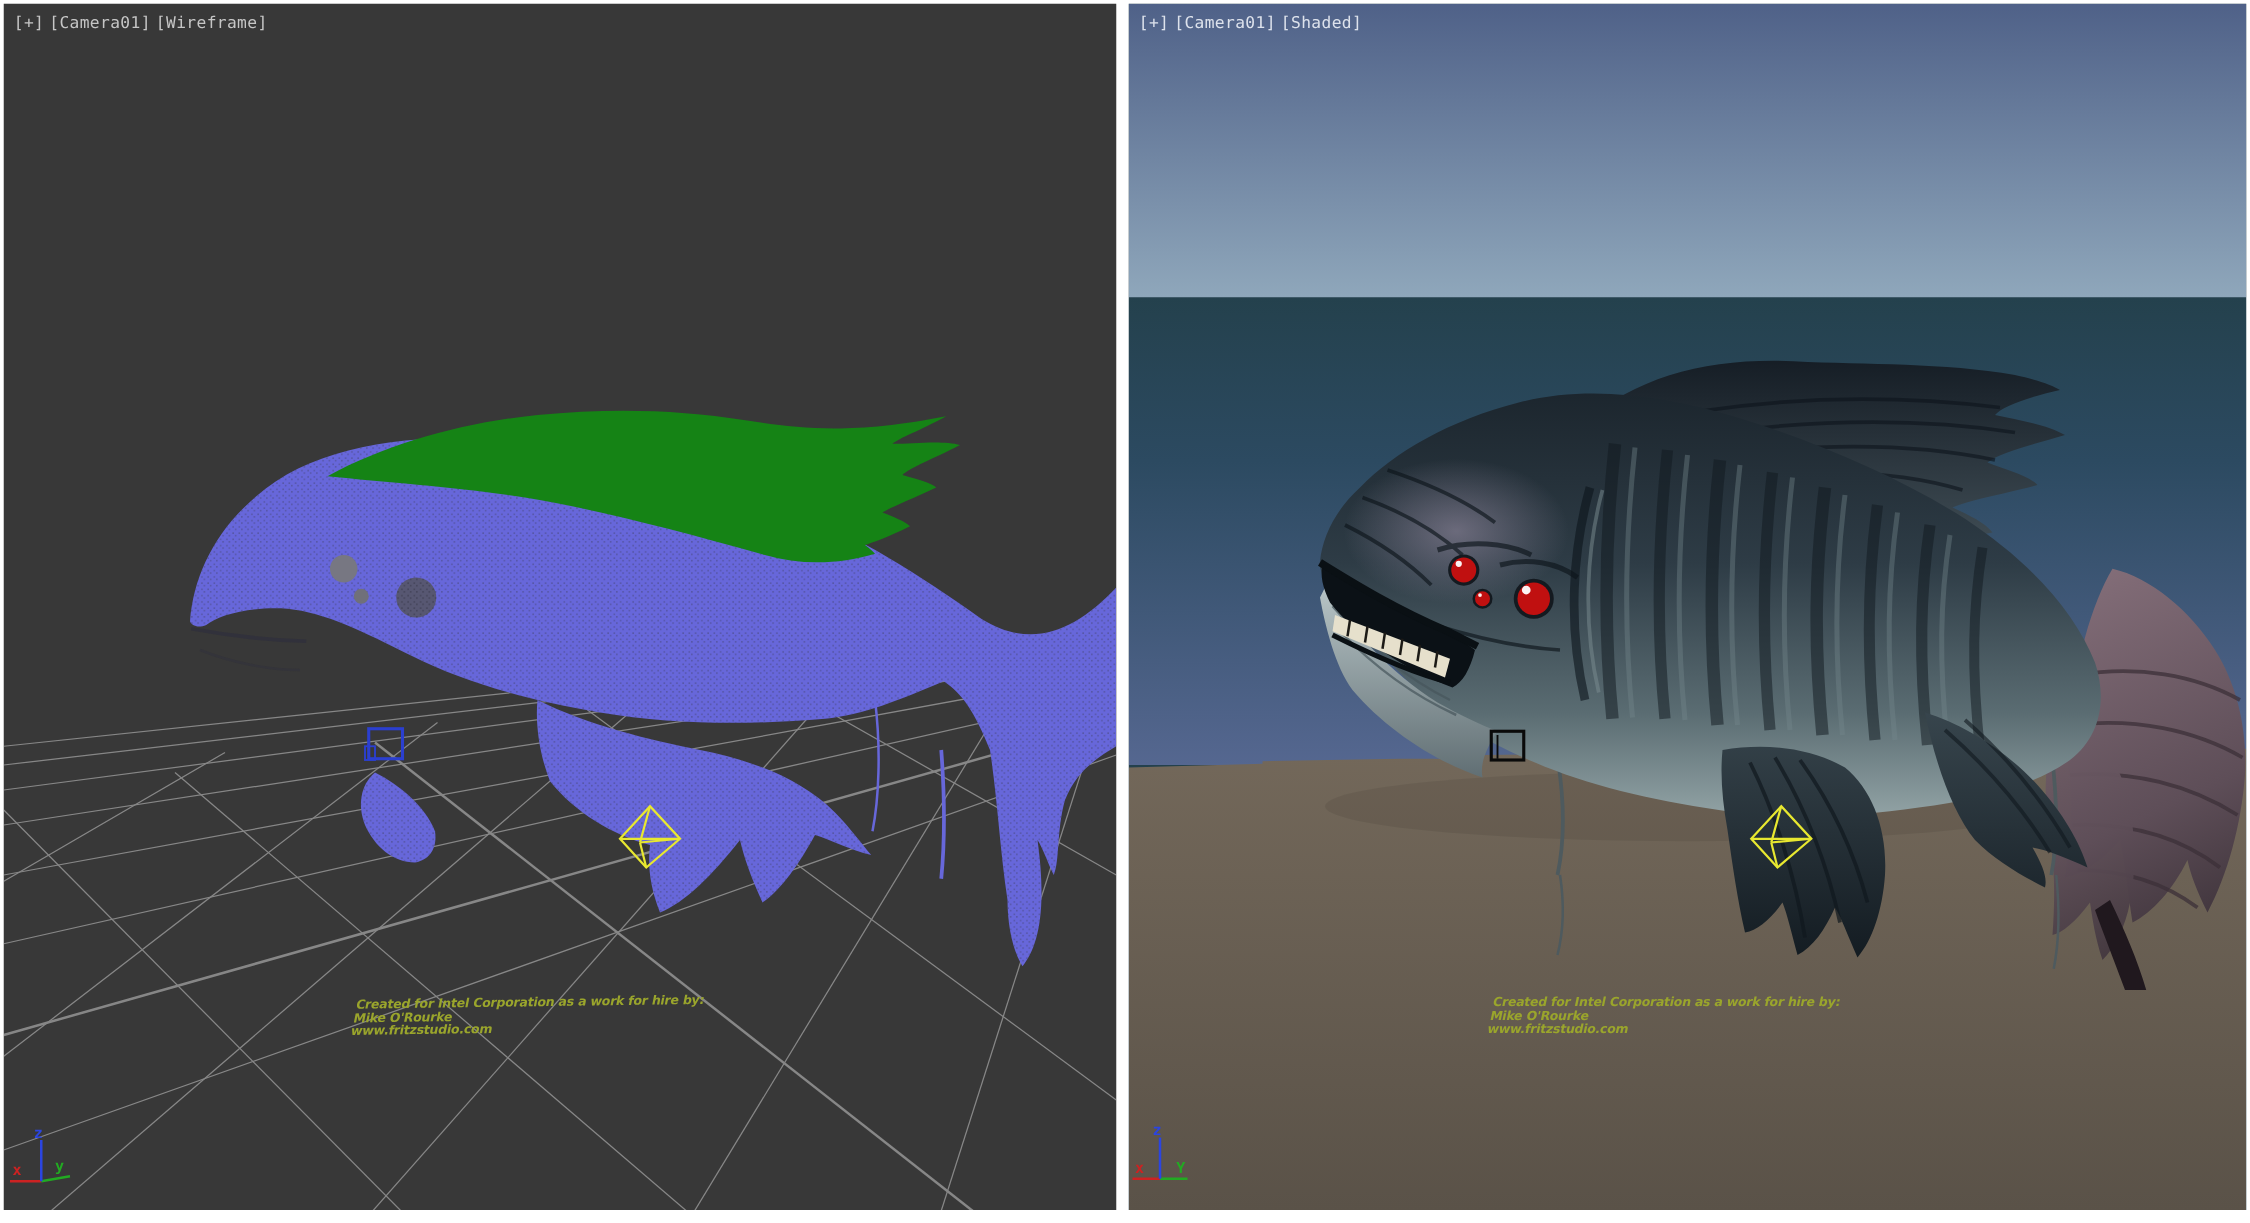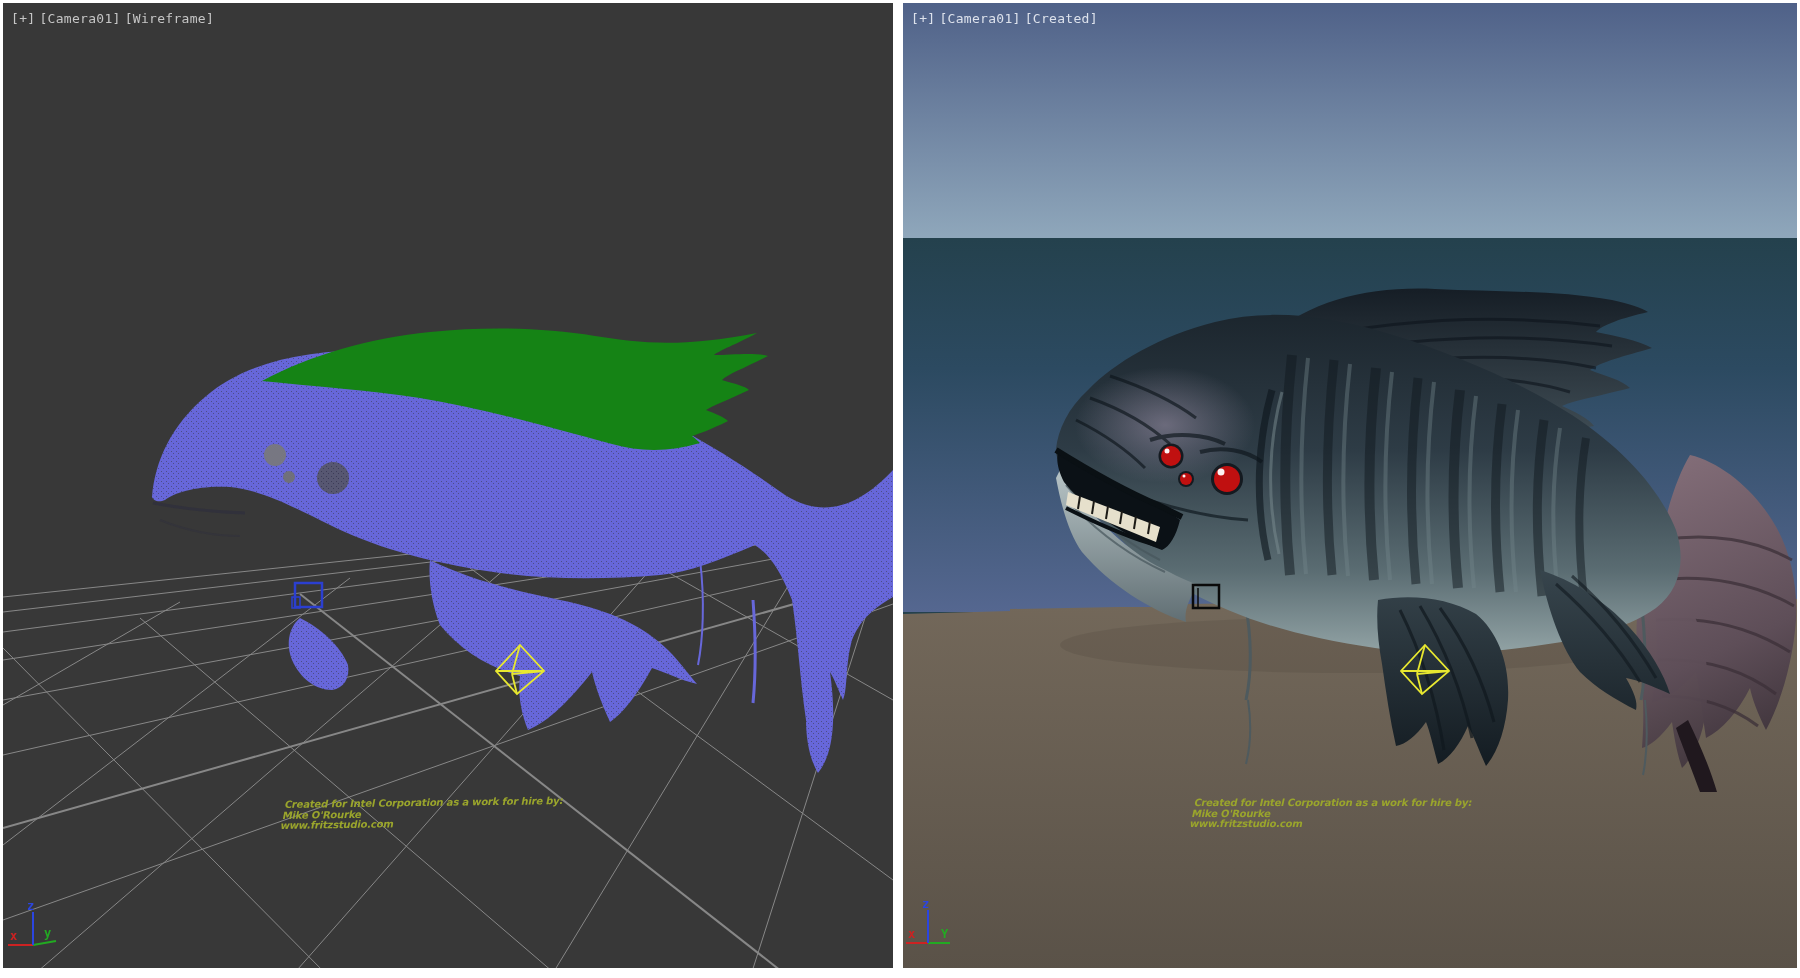--- a/index.html
+++ b/index.html
@@ -353,21 +353,21 @@
         <line x1="928" y1="943" x2="928" y2="910" stroke-width="2" stroke="#2b45e0"></line>
         <text x="908" y="938" fill="#cc2222">x</text>
         <text x="941" y="938" fill="#22aa22">Y</text>
         <text x="922" y="908" fill="#2b45e0">z</text>
       </g>
     </svg>
 
     <div class="vp-label">
       <span>[+]</span>
       <span>[Camera01]</span>
-      <span>[Created]</span>
+      <span>[Shaded]</span>
     </div>
 
     <div class="watermark">
       <div>Created for Intel Corporation as a work for hire by:</div>
       <div>Mike O'Rourke</div>
       <div>www.fritzstudio.com</div>
     </div>
   </div>
 
 </div>

